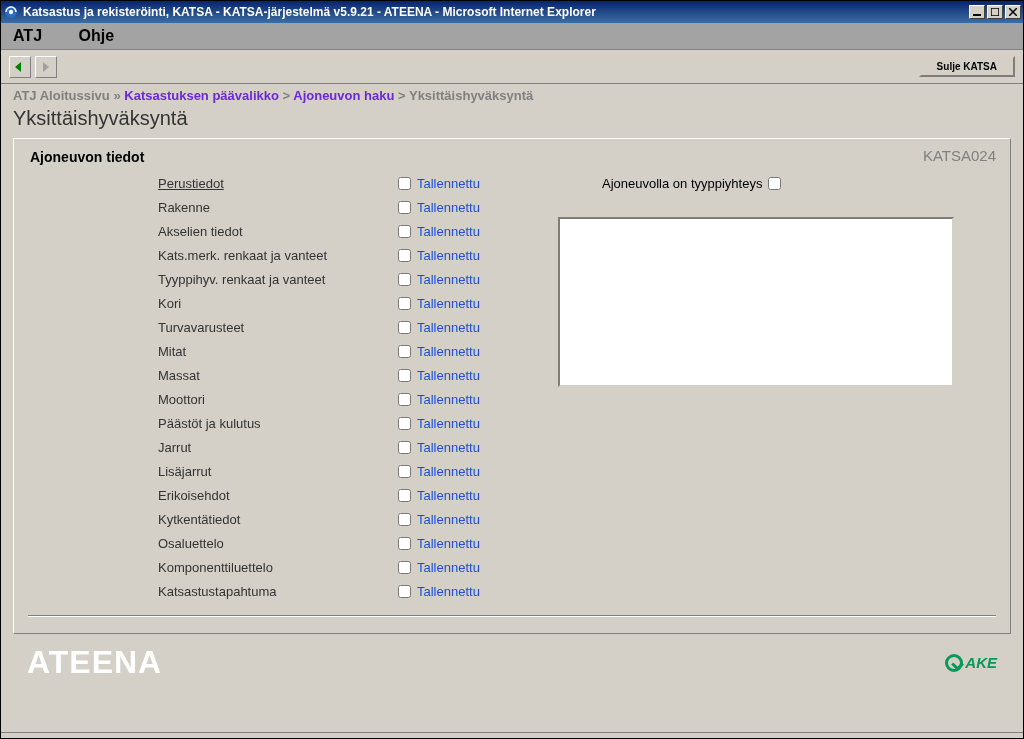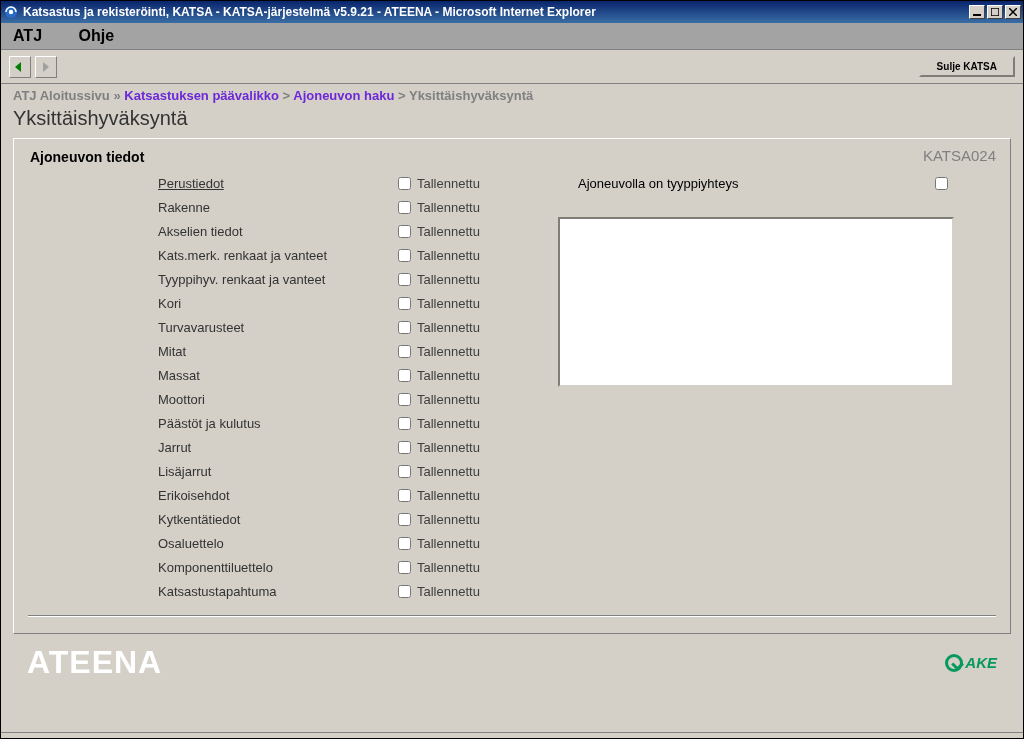--- a/index.html
+++ b/index.html
@@ -24,23 +24,23 @@
   .content-box { border: 1px solid #808080; border-top-color: #fff; border-left-color: #fff; border-radius: 0; padding: 10px 14px 16px 14px; background: #d4d0c8; position: relative; flex: 0 0 auto; }
   .code-label { position: absolute; top: 8px; right: 14px; color: #808080; font-size: 15px; }
   .section-title { font-weight: bold; font-size: 14px; margin-bottom: 6px; margin-left: 2px; }
   .cols { display: flex; align-items: flex-start; }
   .col-labels { width: 240px; margin-left: 130px; }
   .col-checks { width: 140px; }
   .row { height: 24px; display: flex; align-items: center; }
   .link-label { color: #333; cursor: pointer; }
   .link-label.current { text-decoration: underline; }
   .chk { margin: 0 6px 0 0; }
-  .chk-text { color: #404040; }
+  .chk-text { color: #1d4ed8; }
   .col-right { margin-left: 20px; }
-  .typp-row { display: flex; align-items: center; height: 24px; margin-left: 20px; margin-bottom: 22px; justify-content: space-between; }
+  .typp-row { display: flex; align-items: center; height: 24px; margin-left: 44px; margin-bottom: 22px; }
   .typp-row label { margin-right: 6px; }
   textarea.notes { width: 396px; height: 170px; resize: none; font-family: Tahoma, sans-serif; font-size: 13px; border: 2px inset #d4d0c8; background: #fff; overflow-y: scroll; }
   .hr { border: none; border-top: 1px solid #808080; border-bottom: 1px solid #fff; margin: 12px 0 0 0; }
   .footer { display: flex; align-items: center; justify-content: space-between; padding: 10px 14px; }
   .footer-brand { font-size: 32px; font-weight: bold; color: #ffffff; letter-spacing: 1px; }
   .ake-logo { display: flex; align-items: center; color: #059a5b; font-weight: bold; font-style: italic; font-size: 15px; }
   .ake-ring { width: 18px; height: 18px; border: 3px solid #059a5b; border-radius: 50%; margin-right: 2px; position: relative; }
   .ake-ring::after { content: ""; position: absolute; right: -2px; top: 3px; width: 6px; height: 6px; border-left: 3px solid #059a5b; border-bottom: 3px solid #059a5b; transform: rotate(-45deg); }
   .bottom-bar { height: 6px; background: #d4d0c8; border-top: 1px solid #808080; }
 </style>

